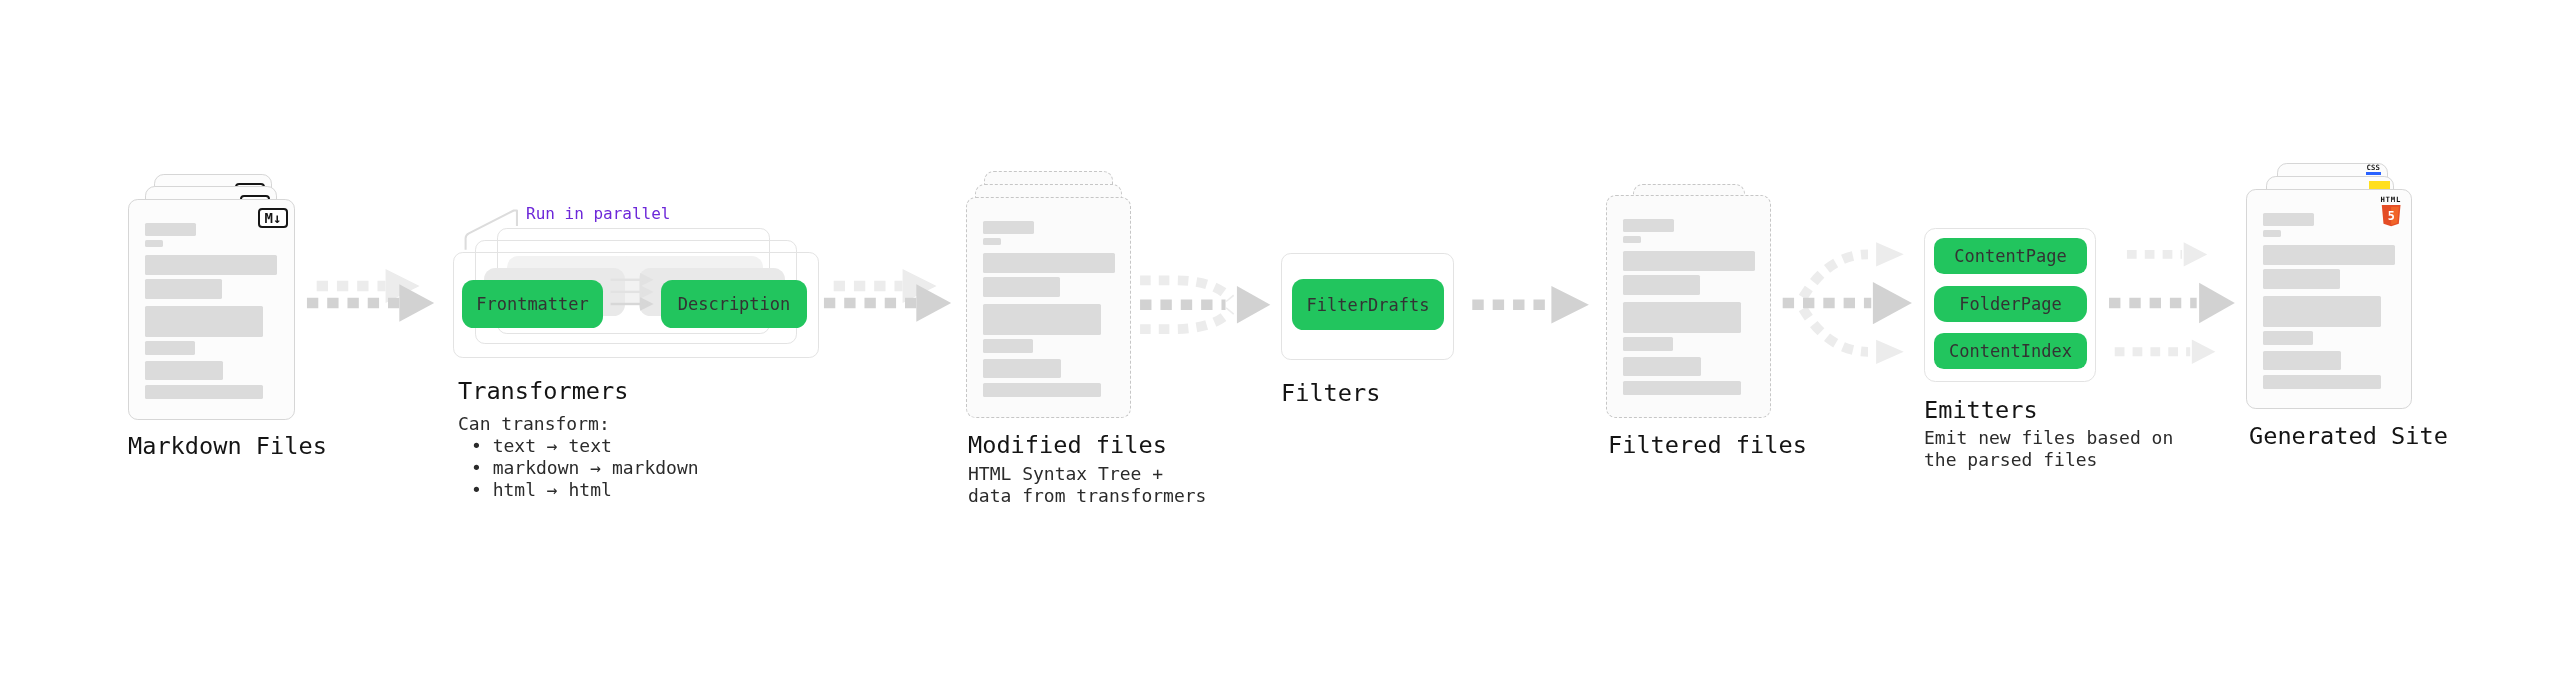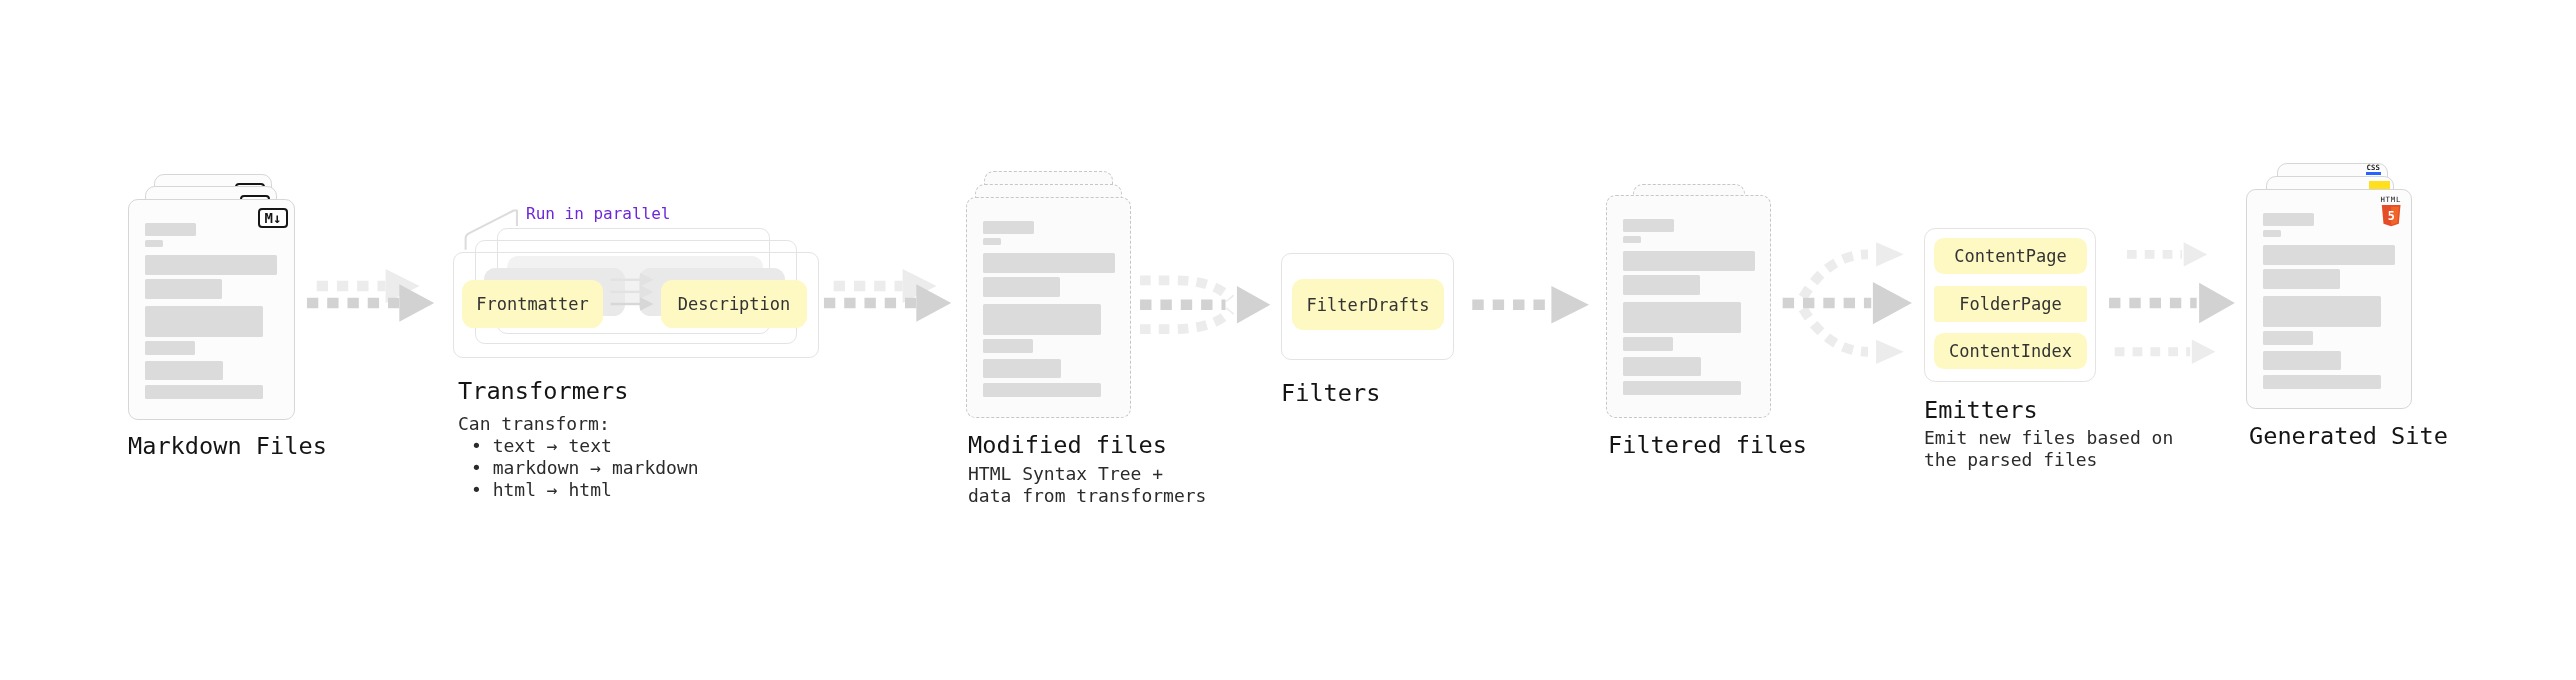--- a/index.html
+++ b/index.html
@@ -31,34 +31,34 @@
   
   .title{position:absolute;font-size:23.6px;color:#141414;white-space:nowrap;}
   .desc{position:absolute;font-size:18px;line-height:22px;color:#2b2b2b;white-space:nowrap;}
   .desc .indent{padding-left:13px;}
 
   
   .gbox{position:absolute;border:1.6px solid #e3e3e3;border-radius:9.8px;background:transparent;box-sizing:border-box;}
   .gbox.filled{background:#ffffff;}
 
   
-  .btn{position:absolute;background:#fef9c3;border-radius:11.4px;display:flex;align-items:center;
+  .btn{position:absolute;background:#22c55e;border-radius:11.4px;display:flex;align-items:center;
        justify-content:center;font-size:17px;color:#333333;white-space:nowrap;}
   .btn.ghost1{background:#e9e9e9;}
   .btn.ghost2{background:#f2f2f2;}
 
   .annotation{position:absolute;font-size:16px;color:#6d28d9;white-space:nowrap;}
 
   
   .css-badge{position:absolute;top:0.8px;right:6.5px;text-align:center;line-height:6.5px;}
   .css-badge span{font-size:7.3px;font-weight:bold;color:#222;display:block;}
   .css-badge .blue-bar{display:block;width:14.6px;height:3.3px;background:#2962ff;margin:0.8px auto 0;}
   .js-badge{position:absolute;top:4.1px;right:3.3px;width:20.3px;height:9px;background:#ffdf1e;}
   .html-badge{position:absolute;top:4.9px;right:9.8px;text-align:center;}
-  .html-badge span{display:block;font-size:7.3px;font-weight:normal;color:#111;letter-spacing:0.8px;margin-bottom:0.8px;}
+  .html-badge span{display:block;font-size:7.3px;font-weight:bold;color:#111;letter-spacing:0.8px;margin-bottom:0.8px;}
 </style>
 </head>
 <body>
 
 <div class="stage">
 
   <div class="card" style="left:154px;top:174px;width:118px;height:98px;">
     <span class="md-badge">M↓</span>
   </div>
   <div class="card" style="left:145px;top:186px;width:132px;height:130px;">
@@ -186,21 +186,21 @@
     <path d="M28,78 Q60,25 108,25" fill="none" stroke="#ececec" stroke-width="12" stroke-dasharray="13 10"></path>
     <polygon points="118,10 152,25 118,40" fill="#ececec"></polygon>
     <path d="M28,92 Q60,145 108,145" fill="none" stroke="#ececec" stroke-width="12" stroke-dasharray="13 10"></path>
     <polygon points="118,130 152,145 118,160" fill="#ececec"></polygon>
     <line x1="3" y1="85" x2="112" y2="85" stroke="#d2d2d2" stroke-width="13" stroke-dasharray="14 11"></line>
     <polygon points="114,59 162,85 114,111" fill="#d2d2d2"></polygon>
   </svg>
 
   <div class="gbox filled" style="left:1924px;top:228px;width:172px;height:154px;border-radius:11.4px;"></div>
   <div class="btn" style="left:1934px;top:238px;width:153px;height:36px;border-radius:9.8px;">ContentPage</div>
-  <div class="btn" style="left:1934px;top:286px;width:153px;height:36px;border-radius:3px;">FolderPage</div>
+  <div class="btn" style="left:1934px;top:286px;width:153px;height:36px;border-radius:13px;">FolderPage</div>
   <div class="btn" style="left:1934px;top:333px;width:153px;height:36px;border-radius:9.8px;">ContentIndex</div>
   <div class="title" style="left:1924px;top:396px;">Emitters</div>
   <div class="desc" style="left:1924px;top:427px;">
     <div>Emit new files based on</div>
     <div>the parsed files</div>
   </div>
 
   <svg class="abs" style="left:2105px;top:234px;" width="142" height="143" viewBox="0 0 175 176">
     <line x1="27" y1="25" x2="95" y2="25" stroke="#ececec" stroke-width="11" stroke-dasharray="12 10"></line>
     <polygon points="97,10 126,25 97,40" fill="#ececec"></polygon>

